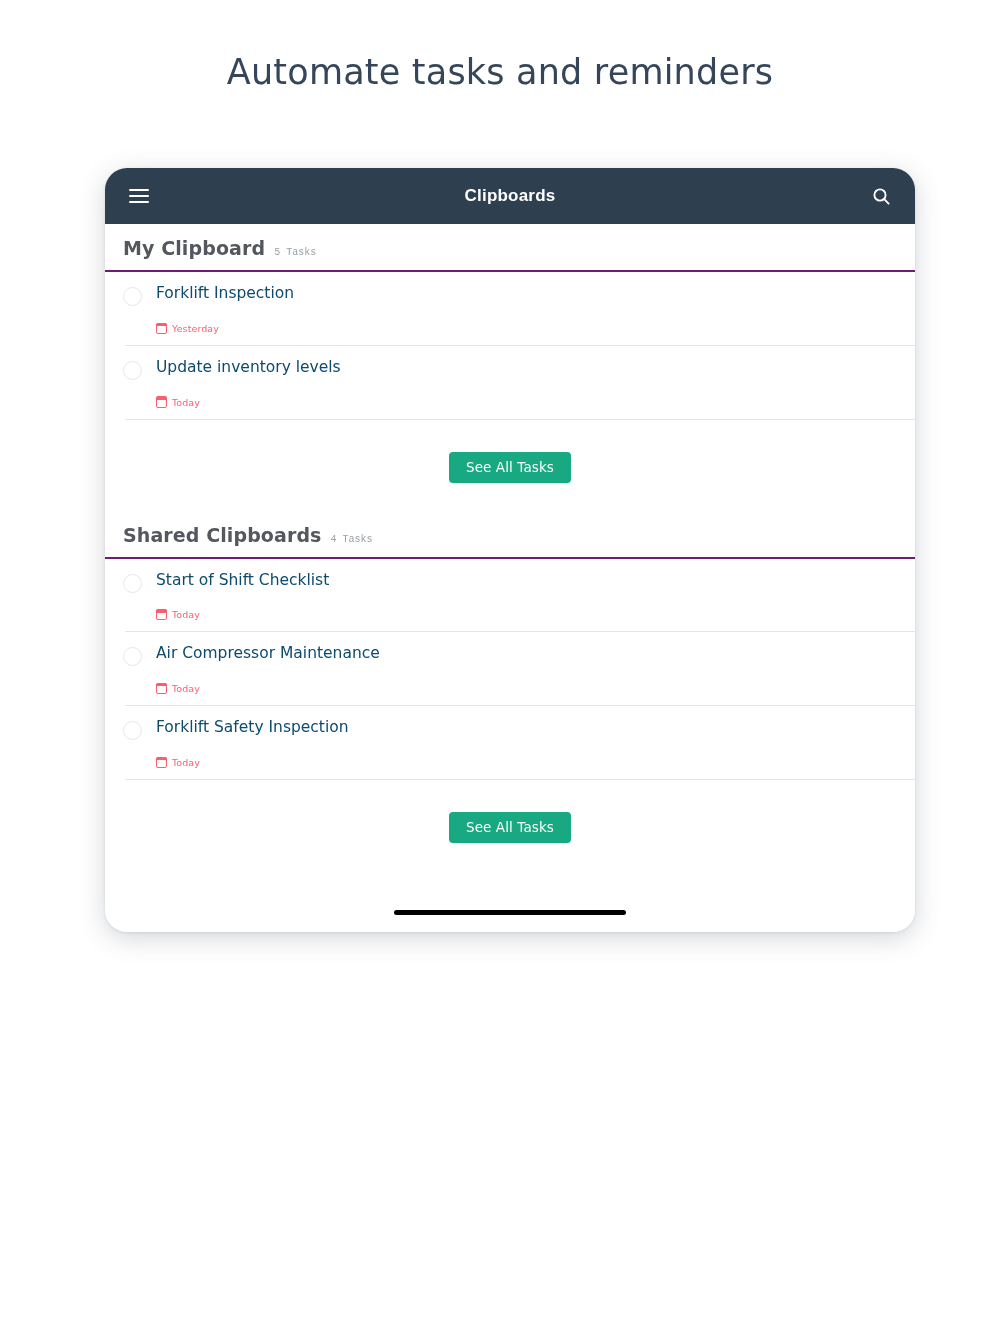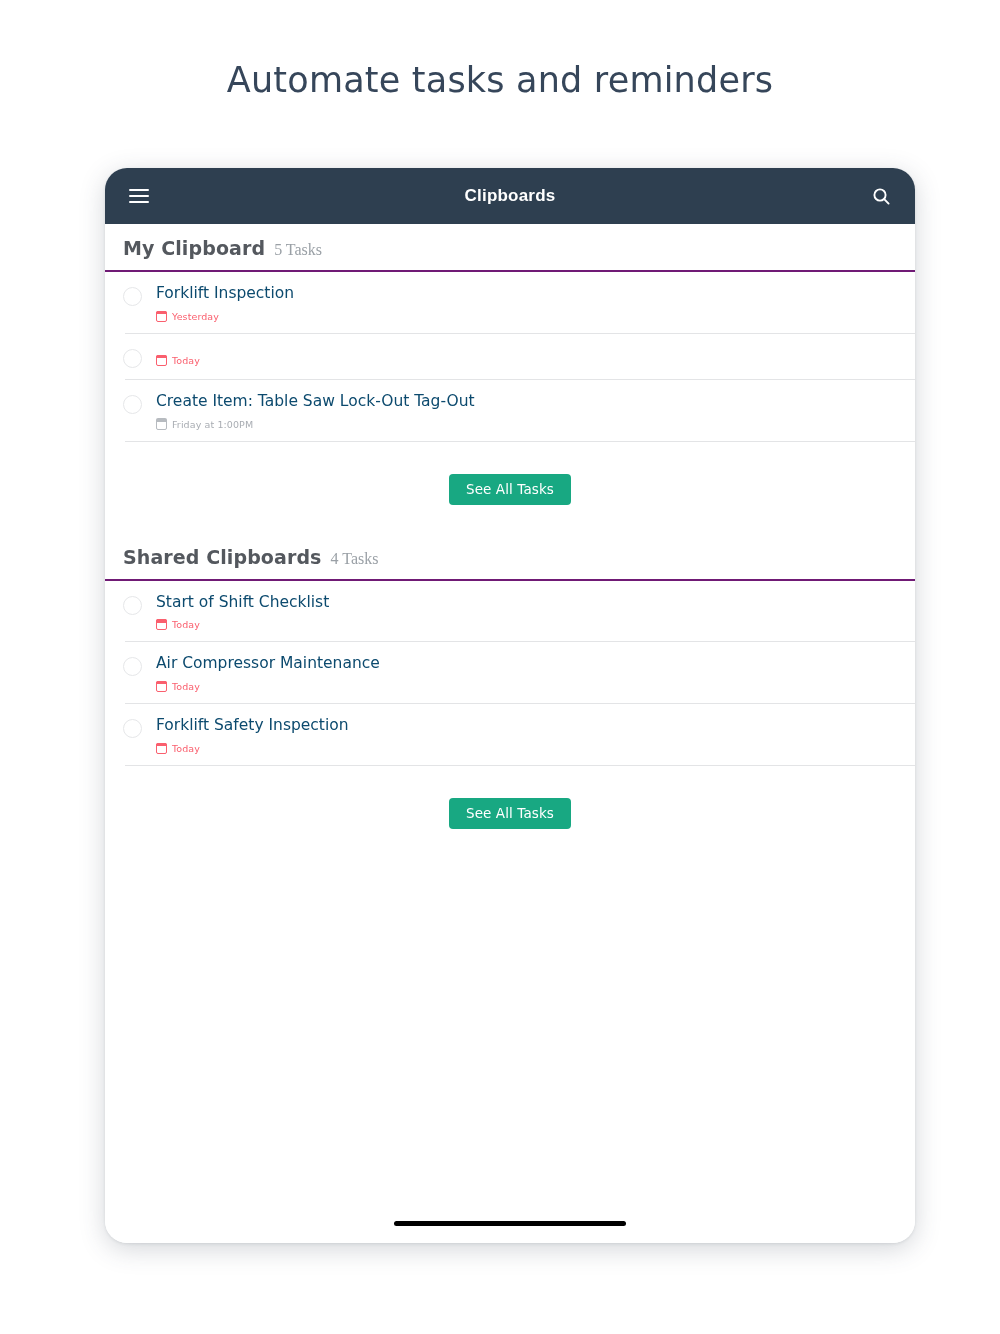--- a/index.html
+++ b/index.html
@@ -16,38 +16,38 @@
     position: relative;
     width: 1000px;
     height: 1334px;
     background: #ffffff;
     overflow: hidden;
   }
 
   
   .headline {
     position: absolute;
-    top: 60px;
+    top: 52px;
     left: 0;
     width: 1000px;
     text-align: center;
     font-size: 35px;
     font-weight: 400;
     letter-spacing: 0.2px;
     color: #36465a;
     font-family: "DejaVu Sans", sans-serif;
   }
 
   
   .device {
     position: absolute;
     left: 105px;
     top: 168px;
     width: 810px;
-    height: 1075px;
+    height: 764px;
     background: #ffffff;
     border-radius: 22px;
     box-shadow: 0 6px 26px rgba(60,70,85,0.22), 0 1px 3px rgba(60,70,85,0.12);
     overflow: hidden;
     display: flex;
     flex-direction: column;
   }
 
   
   .appbar {
@@ -102,24 +102,24 @@
     background: #ffffff;
   }
   .section-title {
     font-size: 19px;
     font-weight: 700;
     color: #54585e;
     letter-spacing: 0.1px;
     font-family: "DejaVu Sans", sans-serif;
   }
   .section-count {
-    font-size: 16px;
+    font-size: 10px;
     color: #9aa0a6;
     margin-left: 9px;
-    font-family: Liberation Serif, serif;
+    font-family: Liberation Mono, monospace;
   }
 
   
   .task-list { background: #ffffff; }
 
   .task-row {
     display: flex;
     align-items: flex-start;
     padding: 13px 18px 12px 18px;
     position: relative;
@@ -151,21 +151,21 @@
     font-size: 15.5px;
     color: #0c4a6e;
     line-height: 1.15;
     font-family: "DejaVu Sans", sans-serif;
     font-weight: 400;
   }
 
   .task-meta {
     display: flex;
     align-items: center;
-    margin-top: 8px;
+    margin-top: 20px;
   }
 
   .cal-icon {
     flex: 0 0 auto;
     width: 11px; height: 11px;
     border: 1.2px solid #fa5f6e;
     border-radius: 2px;
     position: relative;
     margin-right: 5px;
     background: #ffffff;
@@ -270,39 +270,29 @@
                 <span class="cal-icon"></span>
                 <span class="task-date">Yesterday</span>
               </div>
             </div>
             <div class="divider"></div>
           </div>
 
           <div class="task-row">
             <div class="checkbox"></div>
             <div class="task-text">
+              <div class="task-title">Update inventory levels</div>
               <div class="task-meta">
                 <span class="cal-icon"></span>
                 <span class="task-date">Today</span>
               </div>
             </div>
             <div class="divider"></div>
           </div>
 
-          <div class="task-row">
-            <div class="checkbox"></div>
-            <div class="task-text">
-              <div class="task-title">Create Item: Table Saw Lock-Out Tag-Out</div>
-              <div class="task-meta">
-                <span class="cal-icon gray"></span>
-                <span class="task-date gray">Friday at 1:00PM</span>
-              </div>
-            </div>
-            <div class="divider"></div>
-          </div>
 
         </div>
 
         <div class="see-all-wrap">
           <button class="see-all-btn">See All Tasks</button>
         </div>
       </div>
 
       <div>
         <div class="section-header">

